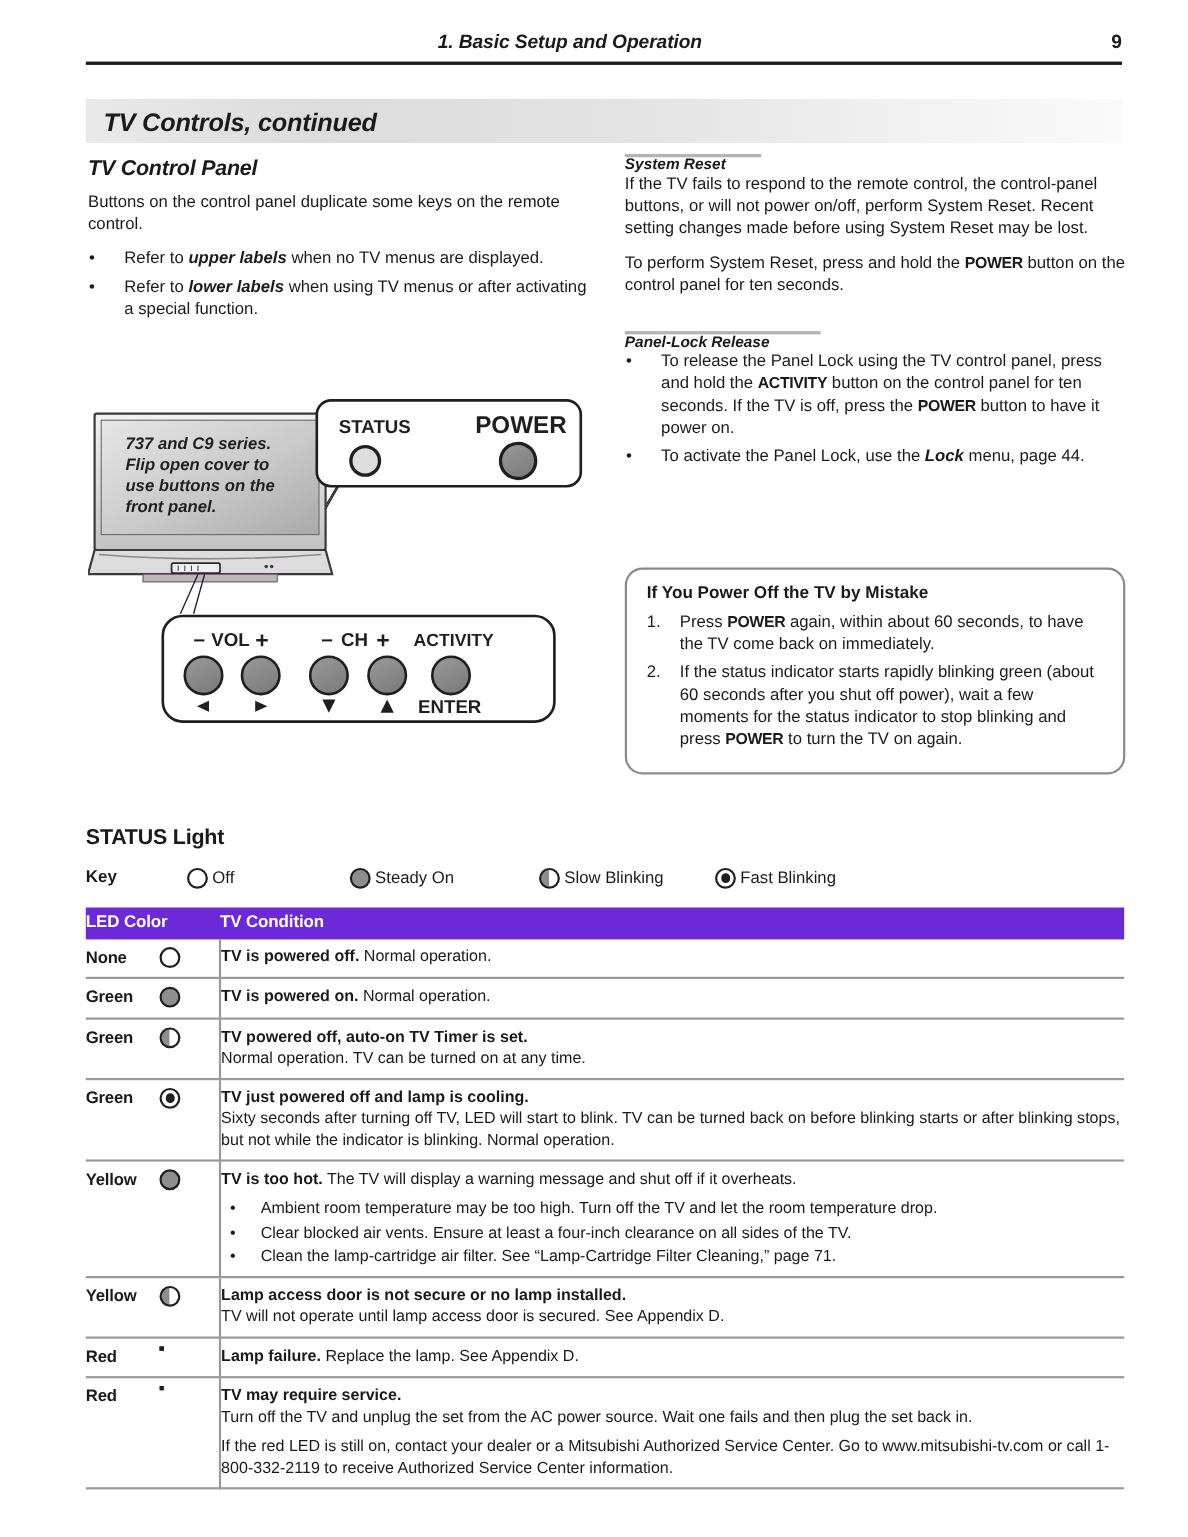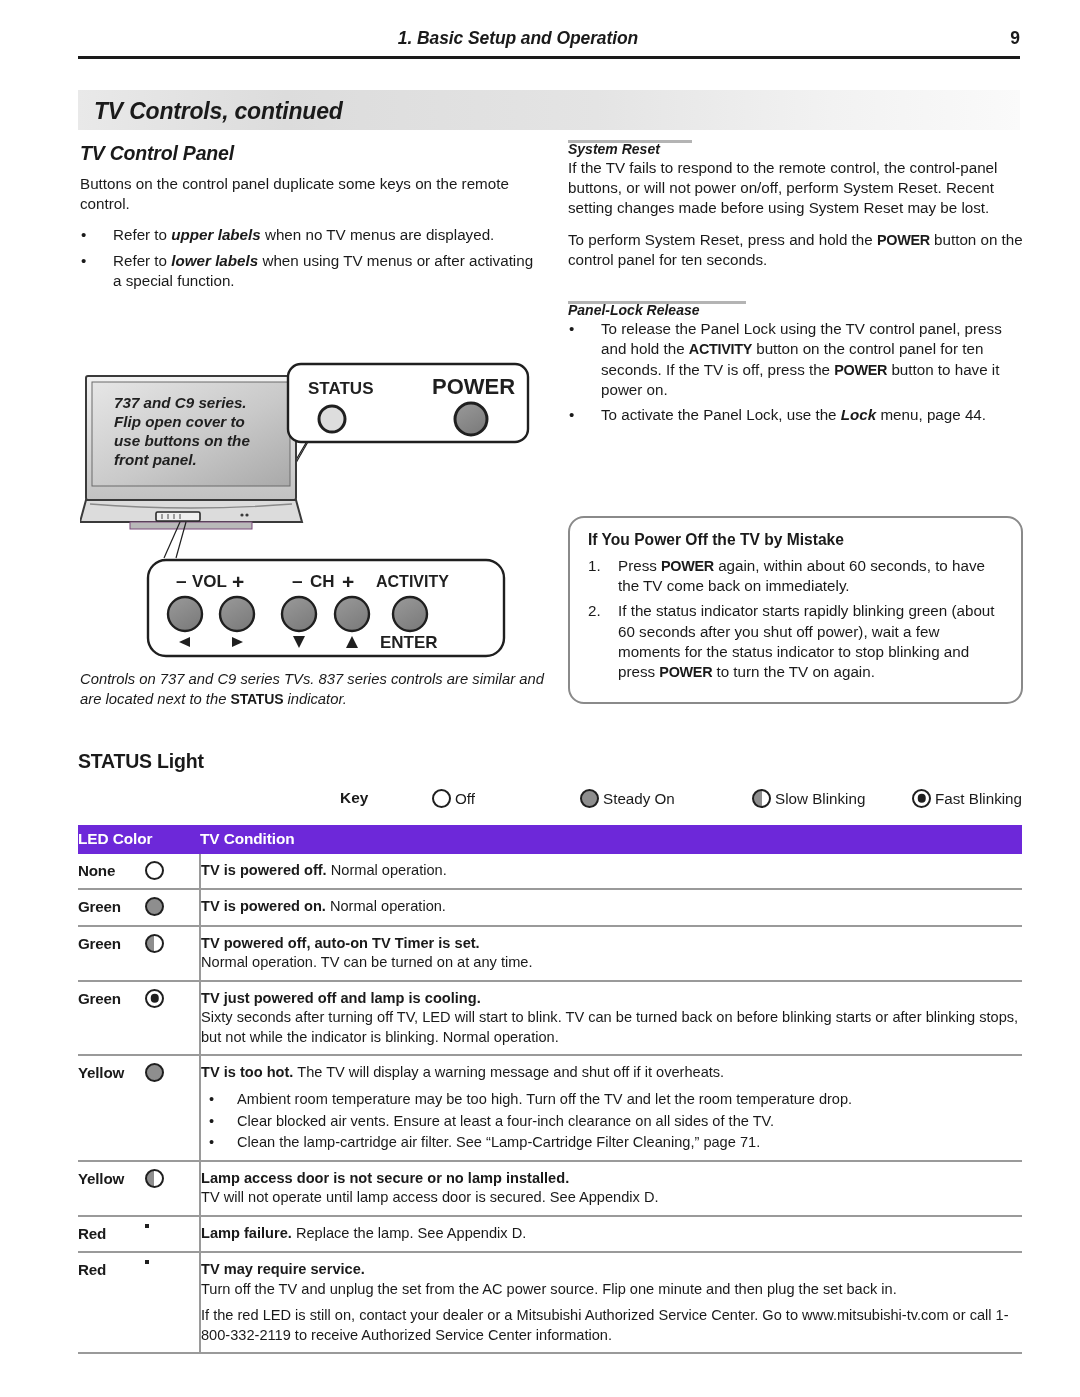--- a/index.html
+++ b/index.html
@@ -187,21 +187,20 @@
     font-weight: bold;
     margin: 0 0 12px 0;
     letter-spacing: -0.2px;
   }
   .keyrow {
     display: flex;
     align-items: center;
     font-size: 15.2px;
     height: 26px;
     margin-bottom: 14px;
-    justify-content: flex-end;
   }
   .keyrow .klabel { font-weight: bold; width: 92px; flex: 0 0 92px; font-size: 15.4px; }
   .keyitem { display: flex; align-items: center; }
   .keyitem .kt { margin-left: 4px; }
   .k1 { width: 148px; }
   .k2 { width: 172px; }
   .k3 { width: 160px; }
 
   
   .led { position: relative; display: inline-block; flex: 0 0 auto; }
@@ -388,21 +387,20 @@
       <circle cx="330" cy="262" r="17" fill="url(#btn)" stroke="#1f1f1f" stroke-width="2.4"></circle>
 
       <polygon points="99,290 110,285 110,295" fill="#1f1f1f"></polygon>
       <polygon points="163,290 152,285 152,295" fill="#1f1f1f"></polygon>
       <polygon points="213,284 225,284 219,296" fill="#1f1f1f"></polygon>
       <polygon points="266,296 278,296 272,284" fill="#1f1f1f"></polygon>
       <text x="300" y="296" font-family="Liberation Sans, sans-serif" font-size="17" font-weight="bold" fill="#1f1f1f">ENTER</text>
     </svg>
   </div>
 
-  <div class="caption"><span>Controls on 737 and C9 series TVs.  837 series controls are similar and are located next to the </span><span class="st">STATUS</span><span> indicator.</span></div>
 
   <div class="col-right">
     <div class="subhead-wrap">
       <div class="subhead">System Reset</div>
     </div>
     <p class="body">If the TV fails to respond to the remote control, the control-panel buttons, or will not power on/off, perform System Reset.  Recent setting changes made before using System Reset may be lost.</p>
     <p class="body"><span>To perform System Reset, press and hold the </span><span class="cond">POWER</span><span> button on the control panel for ten seconds.</span></p>
 
     <div style="height:20px"></div>
 
@@ -565,21 +563,21 @@
 
         <tr>
           <td class="color-cell">
             <span class="colorwrap">
               <span class="cname">Red</span>
               <span class="led halfdark"></span>
             </span>
           </td>
           <td class="cond-cell">
             <div><span class="lead">TV may require service.</span></div>
-            <div>Turn off the TV and unplug the set from the AC power source.  Flip one minute and then plug the set back in.</div>
+            <div>Turn off the TV and unplug the set from the AC power source.  Wait one fails and then plug the set back in.</div>
             <div class="gap">If the red LED is still on, contact your dealer or a Mitsubishi Authorized Service Center.  Go to www.mitsubishi-tv.com or call 1-800-332-2119 to receive Authorized Service Center information.</div>
           </td>
         </tr>
       </tbody>
     </table>
   </div>
 
 </div>
 
 </body></html>

